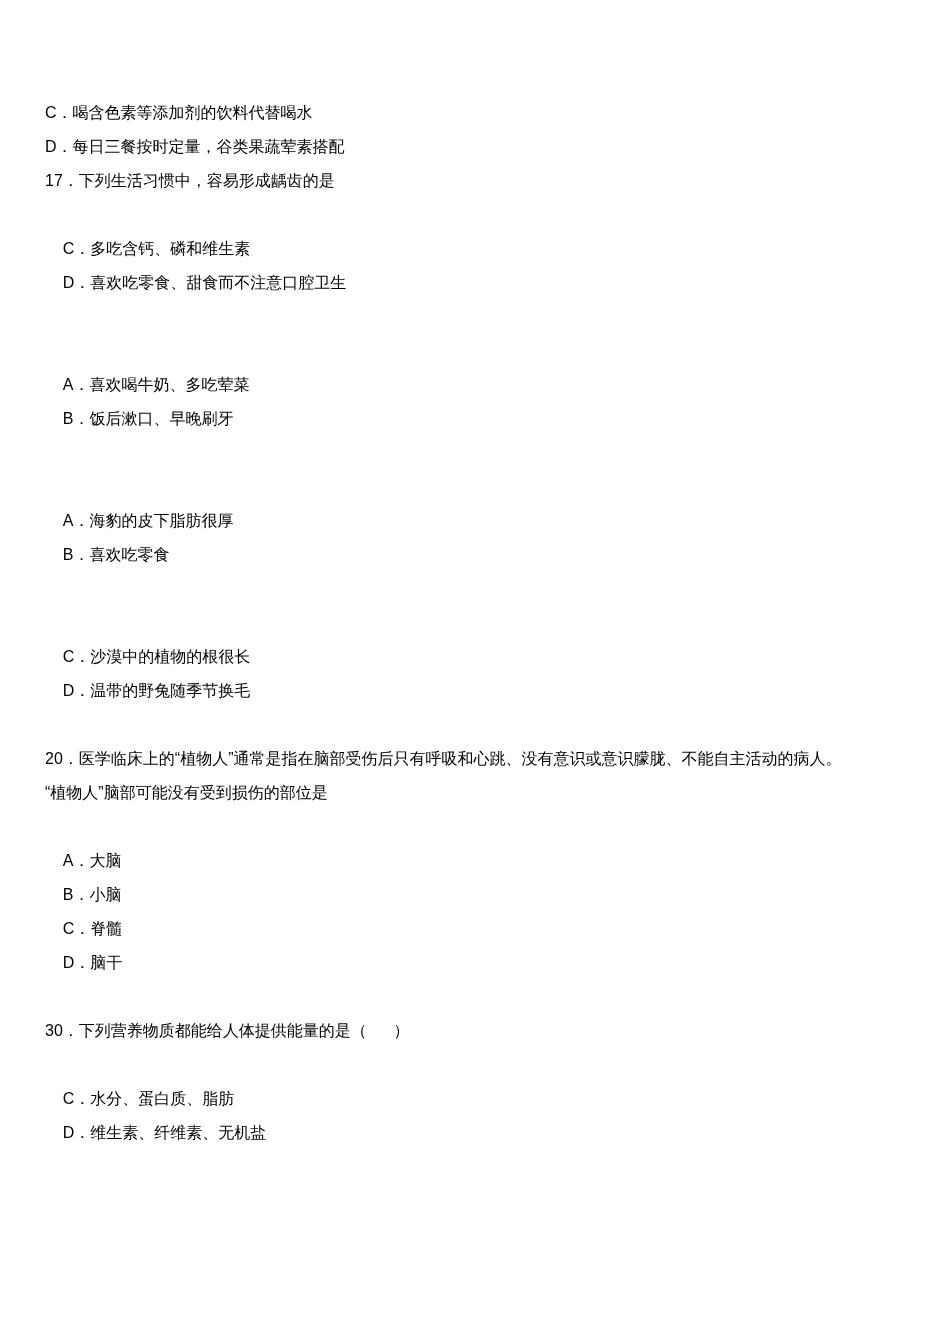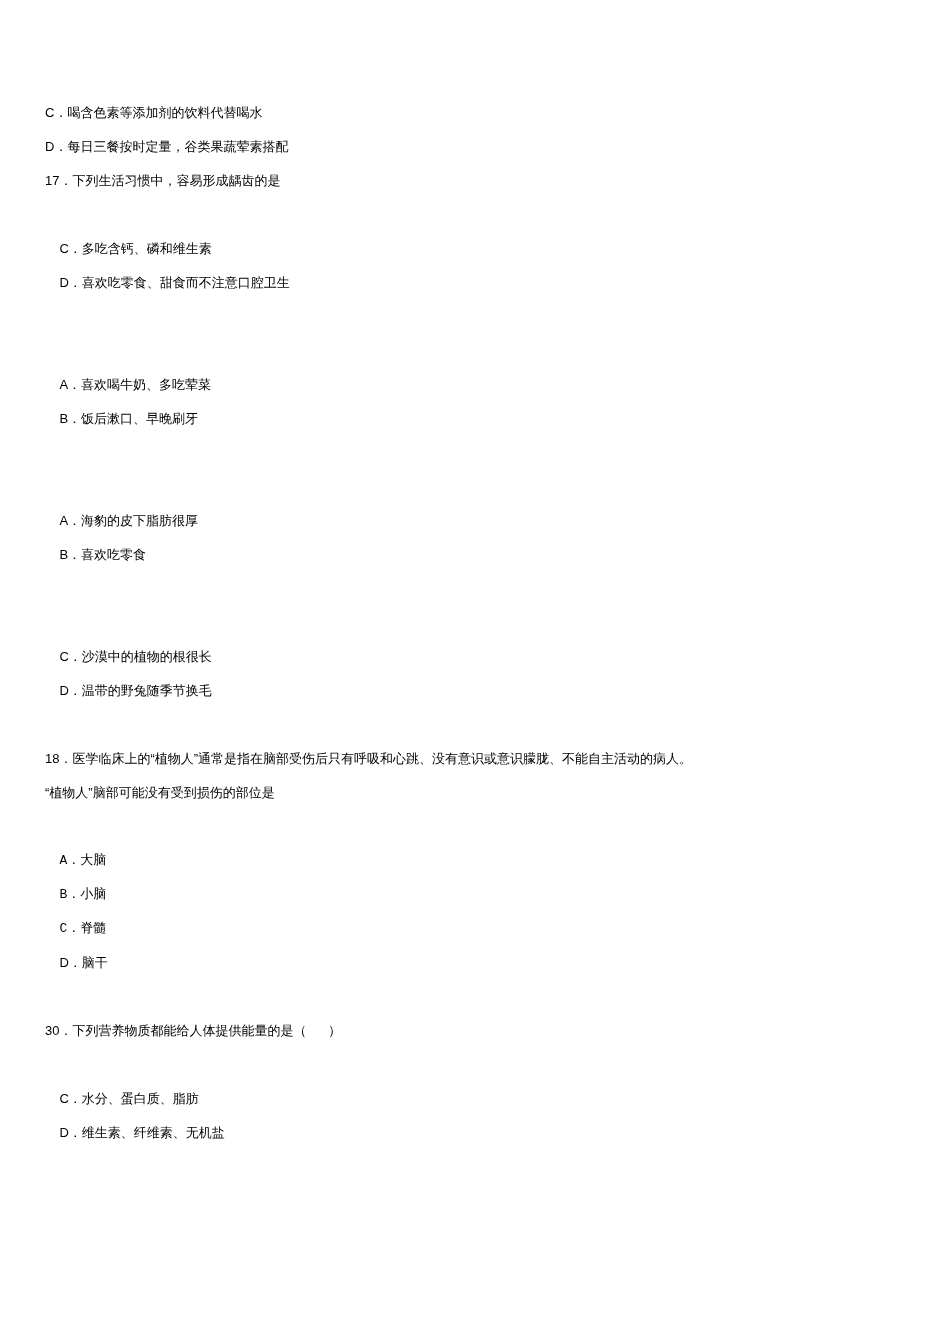--- a/index.html
+++ b/index.html
@@ -8,29 +8,29 @@
     width: 950px;
     font-family: "Liberation Sans", sans-serif;
     color: #000000;
   }
   .page {
     position: relative;
     width: 950px;
     height: 1344px;
     padding: 96px 42px 0 45px;
     overflow: hidden;
-    font-size: 13px;
+    font-size: 16px;
     background: #ffffff;
   }
   .line  { line-height: 34px; white-space: pre-wrap; }
   .row span { display: inline-block; vertical-align: top; }
   .cw  { width: 333px; }   
   .cn1 { width: 220px; }   
   .cn2 { width: 235px; }   
-  .c4  { width: 165px; font-family: Liberation Mono, monospace; }
+  .c4  { width: 165px; }
 </style>
 </head>
 <body>
 
 <div class="page">
 
   <div class="line">C．喝含色素等添加剂的饮料代替喝水</div>
   <div class="line">D．每日三餐按时定量，谷类果蔬荤素搭配</div>
 
   <div class="line">17．下列生活习惯中，容易形成龋齿的是</div>
@@ -45,21 +45,21 @@
 
   <div class="line row">
     <span class="cn1">A．海豹的皮下脂肪很厚</span>
     <span>B．喜欢吃零食</span>
   </div>
   <div class="line row">
     <span class="cn2">C．沙漠中的植物的根很长</span>
     <span>D．温带的野兔随季节换毛</span>
   </div>
 
-  <div class="line">18．医学临床上的“植物人”通常是指在脑部受伤后只有呼吸和心跳、没有意识或意识朦胧、不能自主活动的病人。</div>
+  <div class="line">20．医学临床上的“植物人”通常是指在脑部受伤后只有呼吸和心跳、没有意识或意识朦胧、不能自主活动的病人。</div>
   <div class="line">“植物人”脑部可能没有受到损伤的部位是</div>
   <div class="line row">
     <span class="c4">A．大脑</span>
     <span class="c4">B．小脑</span>
     <span class="c4">C．脊髓</span>
     <span>D．脑干</span>
   </div>
 
   <div class="line">30．下列营养物质都能给人体提供能量的是（      ）</div>
   <div class="line row">

